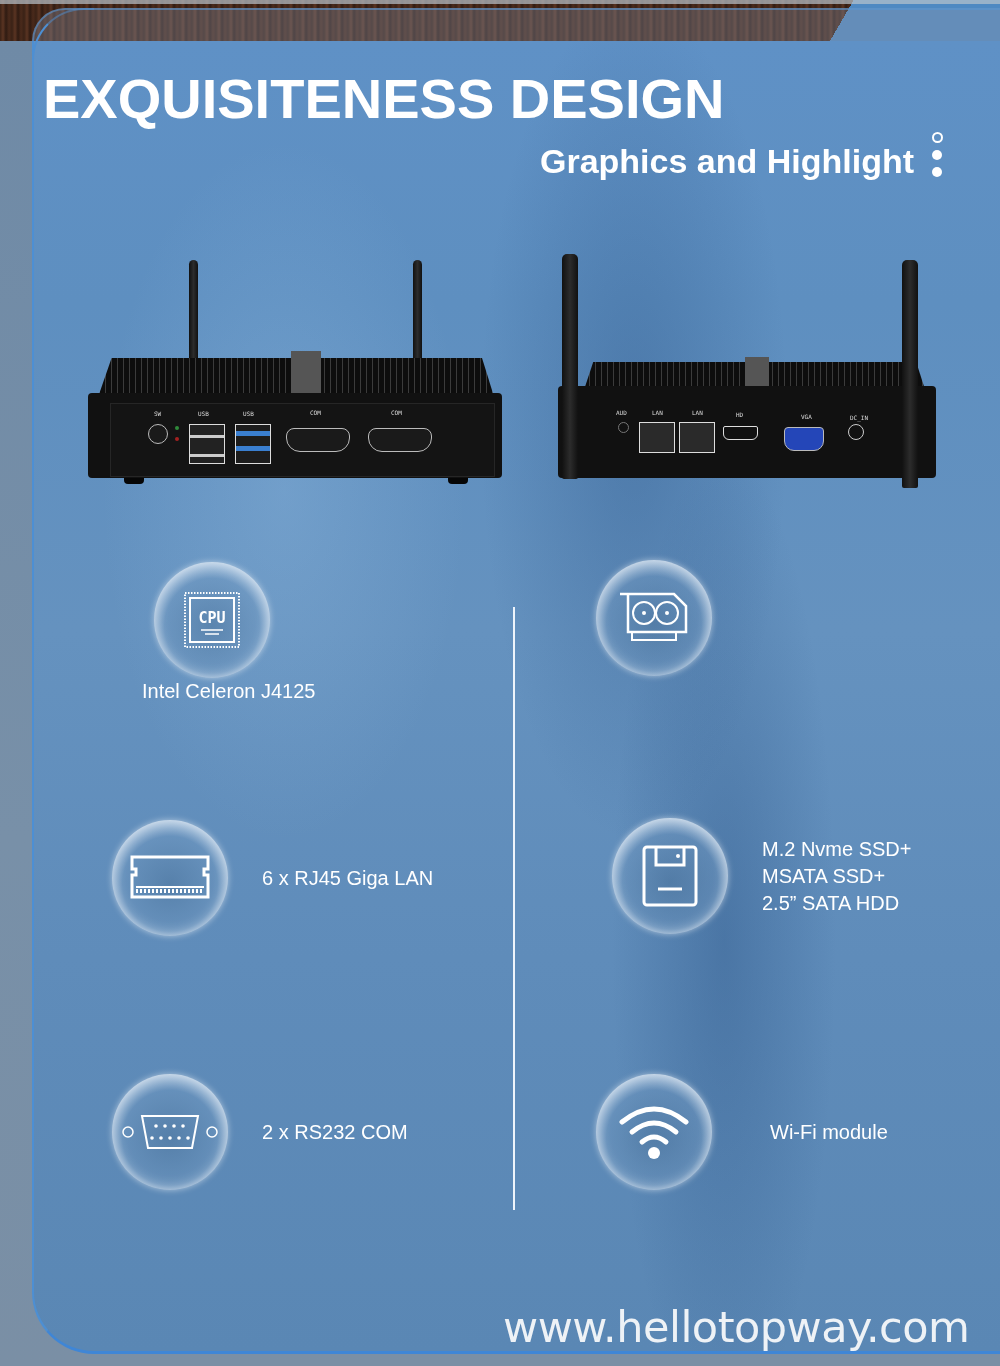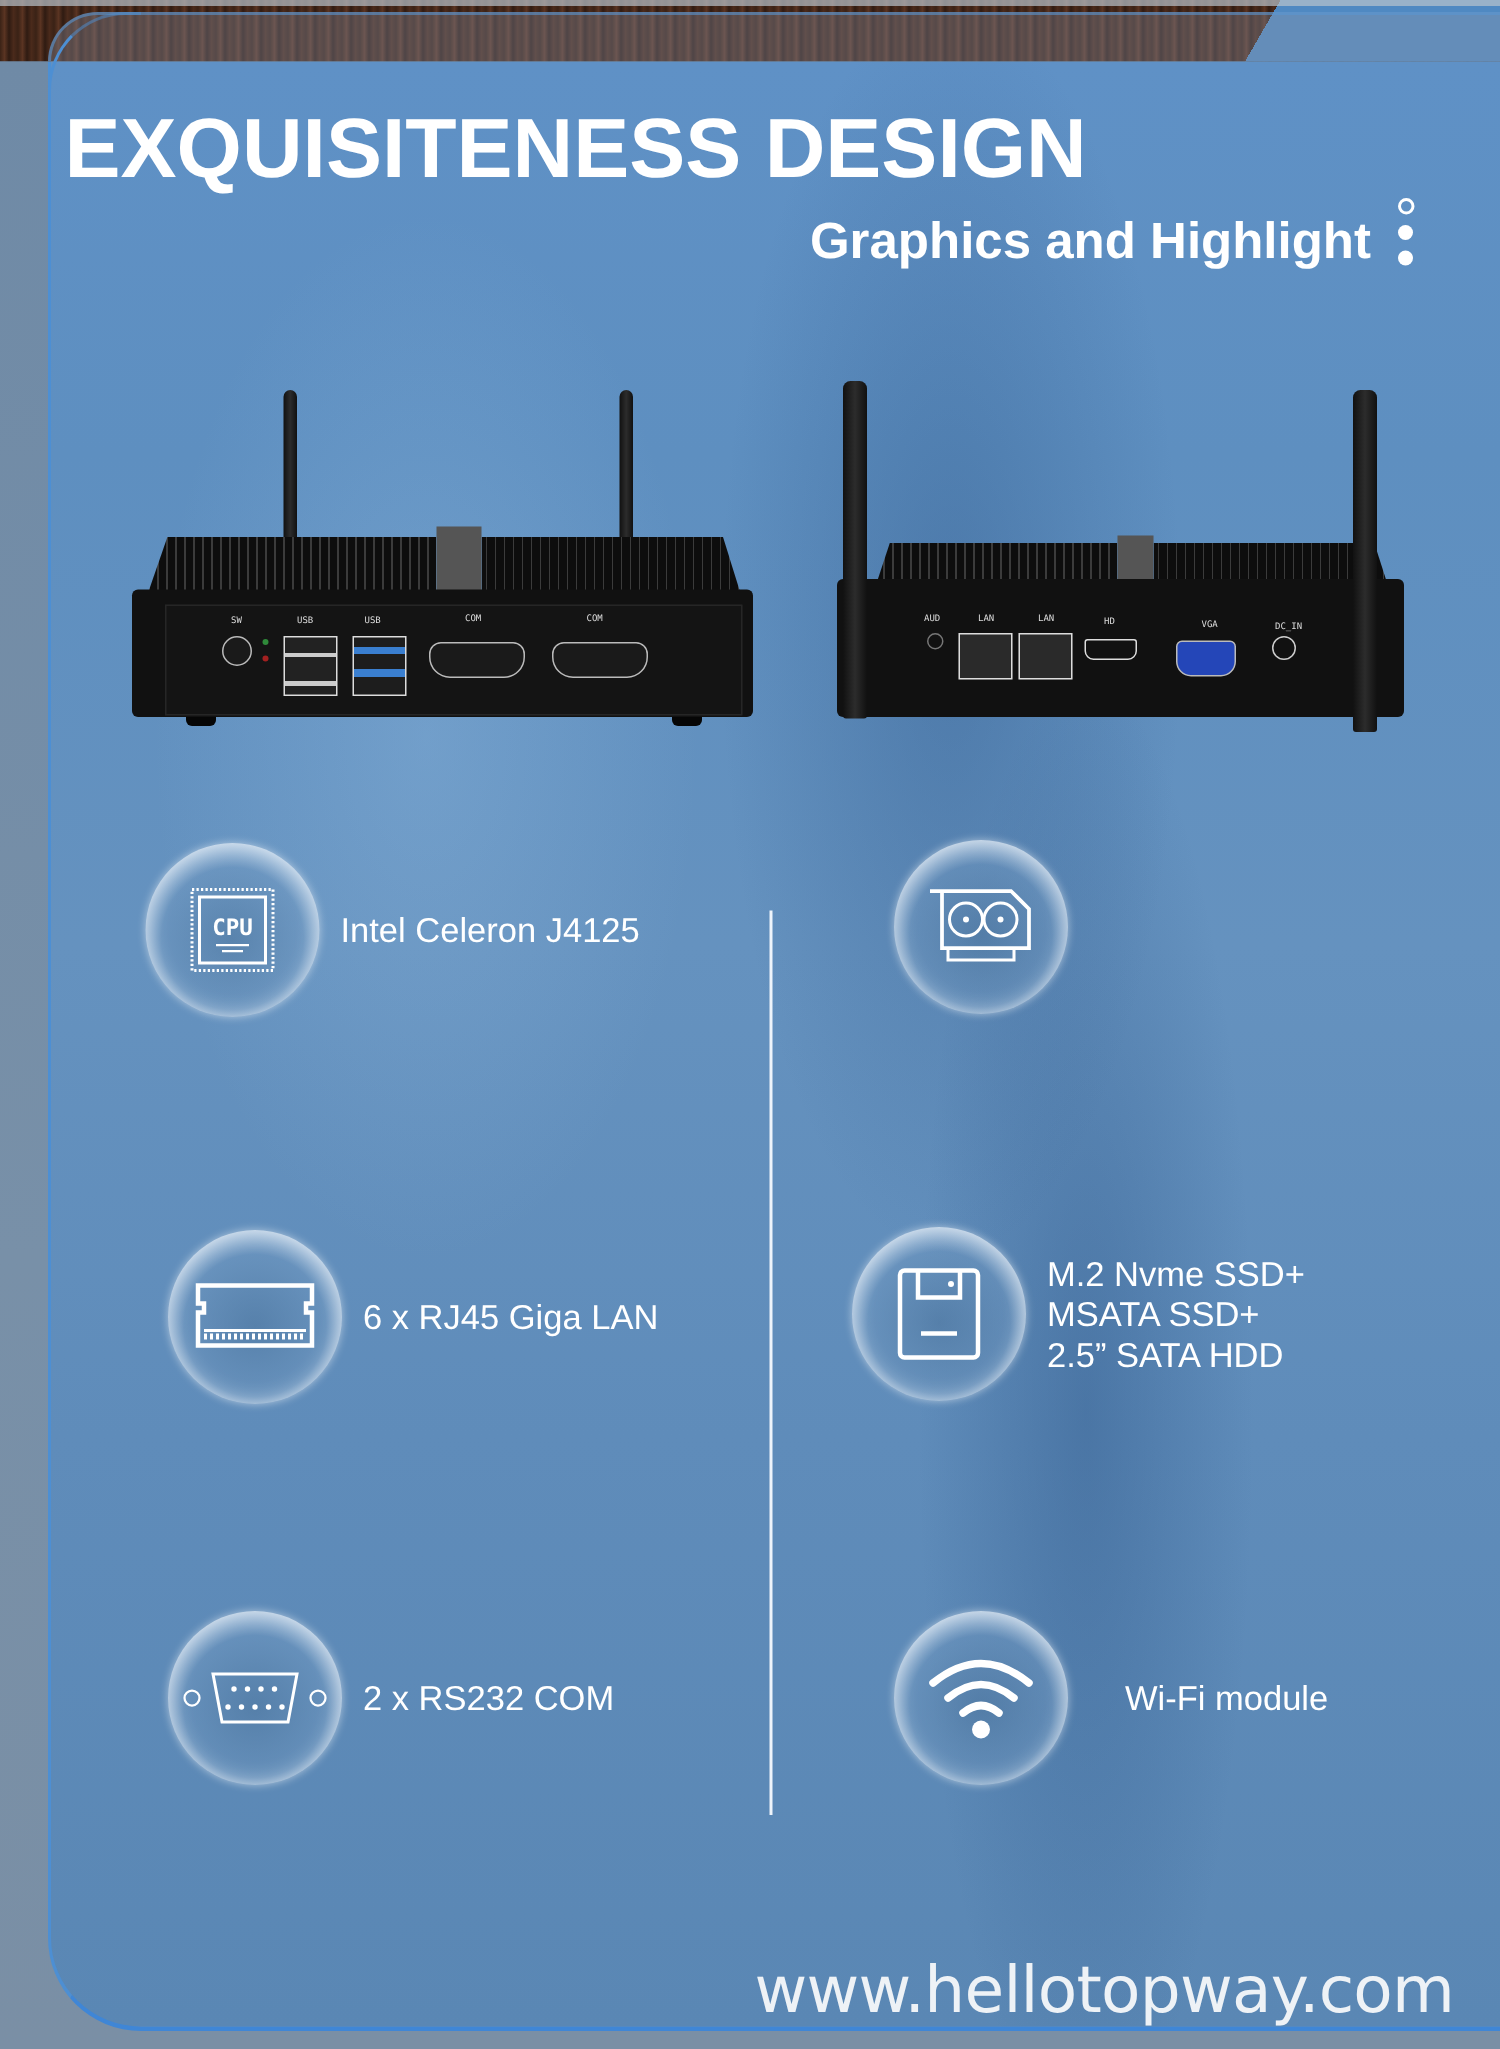--- a/index.html
+++ b/index.html
@@ -38,21 +38,21 @@
   .portlabel { position:absolute; font-family:"DejaVu Sans Mono", monospace; font-size:6px; color:#ddd; }
   .port { position:absolute; }
   .foot { position:absolute; width:20px; height:6px; background:#060606; border-radius:0 0 4px 4px; }
 
   
   .feature { position:absolute; display:flex; align-items:center; }
   .bubble { width:116px; height:116px; border-radius:50%; position:relative; flex:none;
             background:radial-gradient(circle at 50% 55%, rgba(80,120,160,.6) 0%, rgba(110,150,190,.5) 55%, rgba(230,240,250,.75) 80%, rgba(255,255,255,.95) 88%, rgba(200,220,240,.3) 100%);
             box-shadow:0 0 6px rgba(255,255,255,.5), inset 0 0 14px rgba(255,255,255,.6); }
   .bubble svg { position:absolute; left:50%; top:50%; transform:translate(-50%,-50%); }
-  .feat-text { color:#fff; font-size:23px; margin-left:14px; line-height:27px; white-space:pre-line; }
+  .feat-text { color:#fff; font-size:20px; margin-left:34px; line-height:27px; white-space:pre-line; }
   .divider { position:absolute; left:513px; top:607px; width:2px; height:603px; background:#eef4fb; }
 
   .footer-url { position:absolute; left:503px; top:1302px; font-family:"DejaVu Sans", sans-serif; font-size:43px; color:#eef2f6; letter-spacing:-0.5px; }
 </style>
 </head>
 <body>
 
 <div class="wood"></div>
 <div class="wood-right"></div>
 <div class="wood-topline"></div>
@@ -108,21 +108,21 @@
   <div class="port" style="left:70px;top:168px;width:9px;height:9px;border-radius:50%;border:1px solid #777;background:#111;"></div>
   <div class="port" style="left:91px;top:168px;width:34px;height:29px;border:1px solid #ddd;background:#2a2a2a;"></div>
   <div class="port" style="left:131px;top:168px;width:34px;height:29px;border:1px solid #ddd;background:#2a2a2a;"></div>
   <div class="port" style="left:175px;top:172px;width:33px;height:12px;border:1px solid #ddd;border-radius:2px 2px 6px 6px;background:#111;"></div>
   <div class="port" style="left:236px;top:173px;width:38px;height:22px;border:1px solid #bbb;border-radius:4px 4px 10px 10px;background:#2446b8;"></div>
   <div class="port" style="left:300px;top:170px;width:14px;height:14px;border-radius:50%;border:1px solid #ccc;background:#111;"></div>
   <div class="antenna" style="left:14px;top:0;height:225px;width:16px;"></div>
   <div class="antenna" style="left:354px;top:6px;height:228px;width:16px;"></div>
 </div>
 
-<div class="feature" style="left:97px;top:562px;">
+<div class="feature" style="left:108px;top:562px;flex-direction:column;">
   <div class="bubble">
     <svg width="70" height="70" viewBox="0 0 70 70">
       <rect x="8" y="8" width="54" height="54" fill="none" stroke="#fff" stroke-width="2" stroke-dasharray="1.5 1.5"></rect>
       <rect x="13" y="13" width="44" height="44" fill="none" stroke="#fff" stroke-width="2"></rect>
       <text x="35" y="38" text-anchor="middle" font-family="DejaVu Sans Mono, monospace" font-size="15" font-weight="bold" fill="#fff">CPU</text>
       <line x1="24" y1="45" x2="46" y2="45" stroke="#fff" stroke-width="1.5"></line>
       <line x1="28" y1="49" x2="42" y2="49" stroke="#fff" stroke-width="1.5"></line>
     </svg>
   </div>
   <span class="feat-text">Intel Celeron J4125</span>
@@ -145,21 +145,21 @@
   <div class="bubble">
     <svg width="84" height="50" viewBox="0 0 84 50">
       <path d="M4 4 H80 V16 H76 V22 H80 V44 H4 V22 H8 V16 H4 Z" fill="none" stroke="#fff" stroke-width="3"></path>
       <line x1="8" y1="34" x2="76" y2="34" stroke="#fff" stroke-width="2"></line>
       <line x1="8" y1="38" x2="76" y2="38" stroke="#fff" stroke-width="4" stroke-dasharray="2 2"></line>
     </svg>
   </div>
   <span class="feat-text">6 x RJ45 Giga LAN</span>
 </div>
 
-<div class="feature" style="left:568px;top:818px;">
+<div class="feature" style="left:612px;top:818px;">
   <div class="bubble">
     <svg width="60" height="66" viewBox="0 0 60 66">
       <rect x="4" y="4" width="52" height="58" rx="3" fill="none" stroke="#fff" stroke-width="3"></rect>
       <path d="M16 4 V22 H44 V4" fill="none" stroke="#fff" stroke-width="3"></path>
       <circle cx="38" cy="13" r="2" fill="#fff"></circle>
       <line x1="18" y1="46" x2="42" y2="46" stroke="#fff" stroke-width="3"></line>
     </svg>
   </div>
   <span class="feat-text">M.2 Nvme SSD+
 MSATA SSD+

